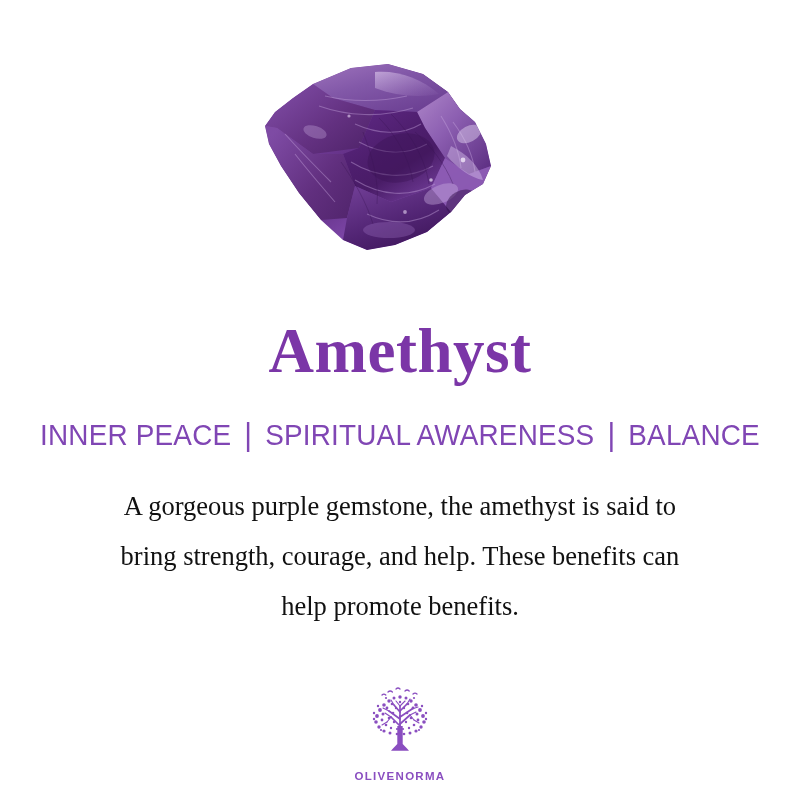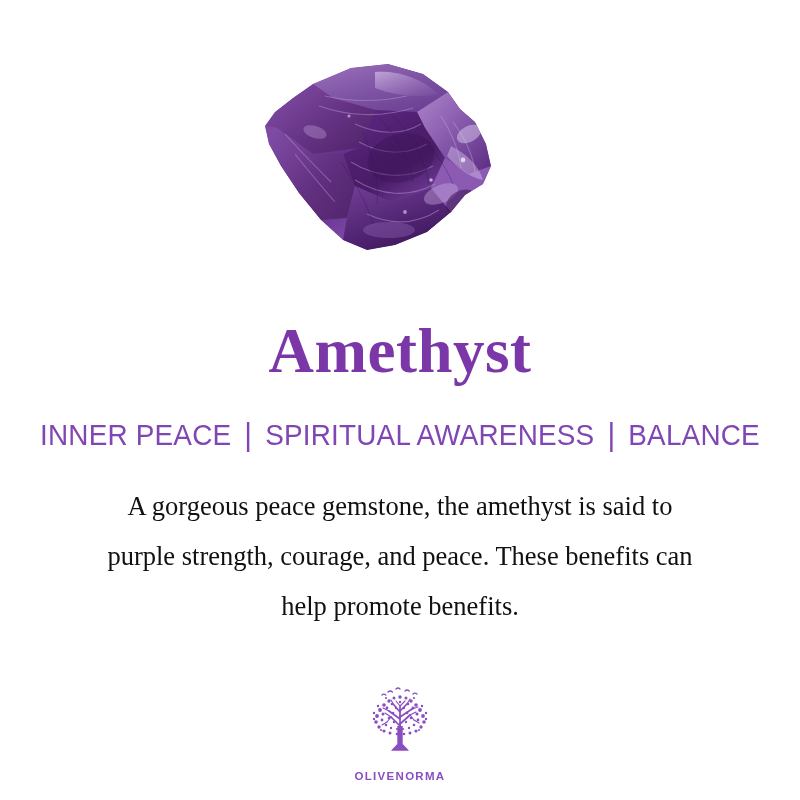--- a/index.html
+++ b/index.html
@@ -232,22 +232,22 @@
 
   <div class="keywords">
     <span class="kw">INNER PEACE</span>
     <span class="sep">|</span>
     <span class="kw">SPIRITUAL AWARENESS</span>
     <span class="sep">|</span>
     <span class="kw">BALANCE</span>
   </div>
 
   <div class="body-copy">
-    <span class="ln">A gorgeous peace gemstone, the amethyst is said to</span>
-    <span class="ln">purple strength, courage, and peace. These benefits can</span>
+    <span class="ln">A gorgeous purple gemstone, the amethyst is said to</span>
+    <span class="ln">bring strength, courage, and help. These benefits can</span>
     <span class="ln">help promote benefits.</span>
   </div>
 
   <div class="logo">
     <svg class="logo-mark" viewBox="0 0 78 70" xmlns="http://www.w3.org/2000/svg">
       <g fill="#8a4ec0">
 
         <path d="M36.3 40 L36.3 58 L31.5 63 L30 64.8 L48 64.8 L46.5 63 L41.7 58 L41.7 40 Z"></path>
 
         <g stroke="#8a4ec0" stroke-width="1.7" fill="none" stroke-linecap="round">

